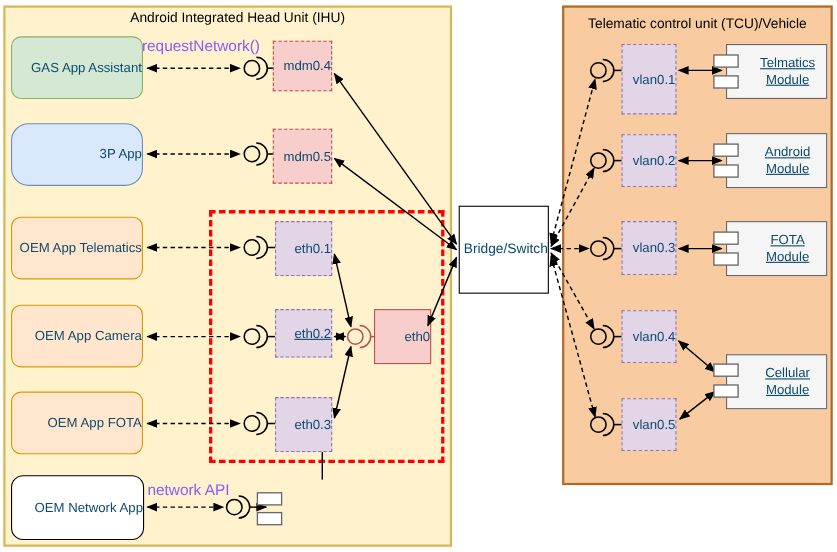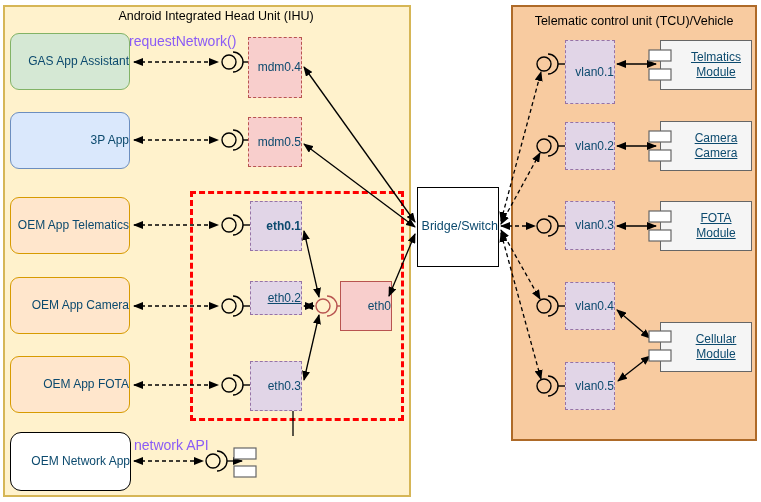--- a/index.html
+++ b/index.html
@@ -41,46 +41,46 @@
 
   <div class="bigbox ihu"></div>
   <div class="bigbox tcu"></div>
   <div class="bigtitle ihu-title">Android Integrated Head Unit (IHU)</div>
   <div class="bigtitle tcu-title">Telematic control unit (TCU)/Vehicle</div>
   <div class="redzone"></div>
 
   <div class="node app green" style="left:10px;top:33px;width:120px;height:57px;">
     <span class="lbl">GAS App Assistant</span>
   </div>
-  <div class="node app blue" style="left:10px;top:112px;width:120px;height:57px;">
+  <div class="node app blue" style="left:10px;top:112px;width:120px;height:57px;border-radius:16px;">
     <span class="lbl">3P App</span>
   </div>
   <div class="node app orange" style="left:10px;top:197px;width:120px;height:57px;">
     <span class="lbl">OEM App Telematics</span>
   </div>
   <div class="node app orange" style="left:10px;top:277px;width:120px;height:57px;">
     <span class="lbl">OEM App Camera</span>
   </div>
   <div class="node app orange" style="left:10px;top:356px;width:120px;height:57px;">
     <span class="lbl">OEM App FOTA</span>
   </div>
   <div class="node whitebox" style="left:10px;top:432px;width:121px;height:59px;padding-left:12px;">
     <span class="lbl">OEM Network App</span>
   </div>
 
-  <div class="node iface pinkd" style="left:248px;top:37px;width:54px;height:61px;">
+  <div class="node iface pinkd" style="left:248px;top:37px;width:54px;height:46px;">
     <span class="lbl">mdm0.4</span>
   </div>
   <div class="node iface pinkd" style="left:248px;top:117px;width:54px;height:50px;">
     <span class="lbl">mdm0.5</span>
   </div>
-  <div class="node iface purpled" style="left:250px;top:201px;width:52px;height:50px;font-weight:bold;">
+  <div class="node iface purpled" style="left:250px;top:201px;width:52px;height:50px;">
     <span class="lbl">eth0.1</span>
   </div>
-  <div class="node iface purpled" style="left:250px;top:281px;width:52px;height:34px;text-decoration:underline;">
+  <div class="node iface purpled" style="left:250px;top:281px;width:52px;height:44px;text-decoration:underline;">
     <span class="lbl">eth0.2</span>
   </div>
   <div class="node iface purpled" style="left:250px;top:361px;width:52px;height:50px;">
     <span class="lbl">eth0.3</span>
   </div>
   <div class="node pinksolid" style="left:340px;top:281px;width:52px;height:50px;">
     <span class="lbl">eth0</span>
   </div>
 
 
@@ -101,21 +101,21 @@
     <span class="lbl">vlan0.4</span>
   </div>
   <div class="node iface purpled" style="left:565px;top:362px;width:50px;height:48px;">
     <span class="lbl">vlan0.5</span>
   </div>
 
   <div class="node module" style="left:660px;top:40px;width:92px;height:50px;">
     <span class="lbl">Telmatics Module</span>
   </div>
   <div class="node module" style="left:660px;top:121px;width:92px;height:50px;">
-    <span class="lbl">Camera Camera</span>
+    <span class="lbl">Android Module</span>
   </div>
   <div class="node module" style="left:660px;top:201px;width:92px;height:50px;">
     <span class="lbl">FOTA Module</span>
   </div>
   <div class="node module" style="left:660px;top:322px;width:92px;height:50px;">
     <span class="lbl">Cellular Module</span>
   </div>
 
   <div class="annot" style="left:129px;top:33px;">requestNetwork()</div>
   <div class="annot" style="left:134px;top:437px;">network API</div>

